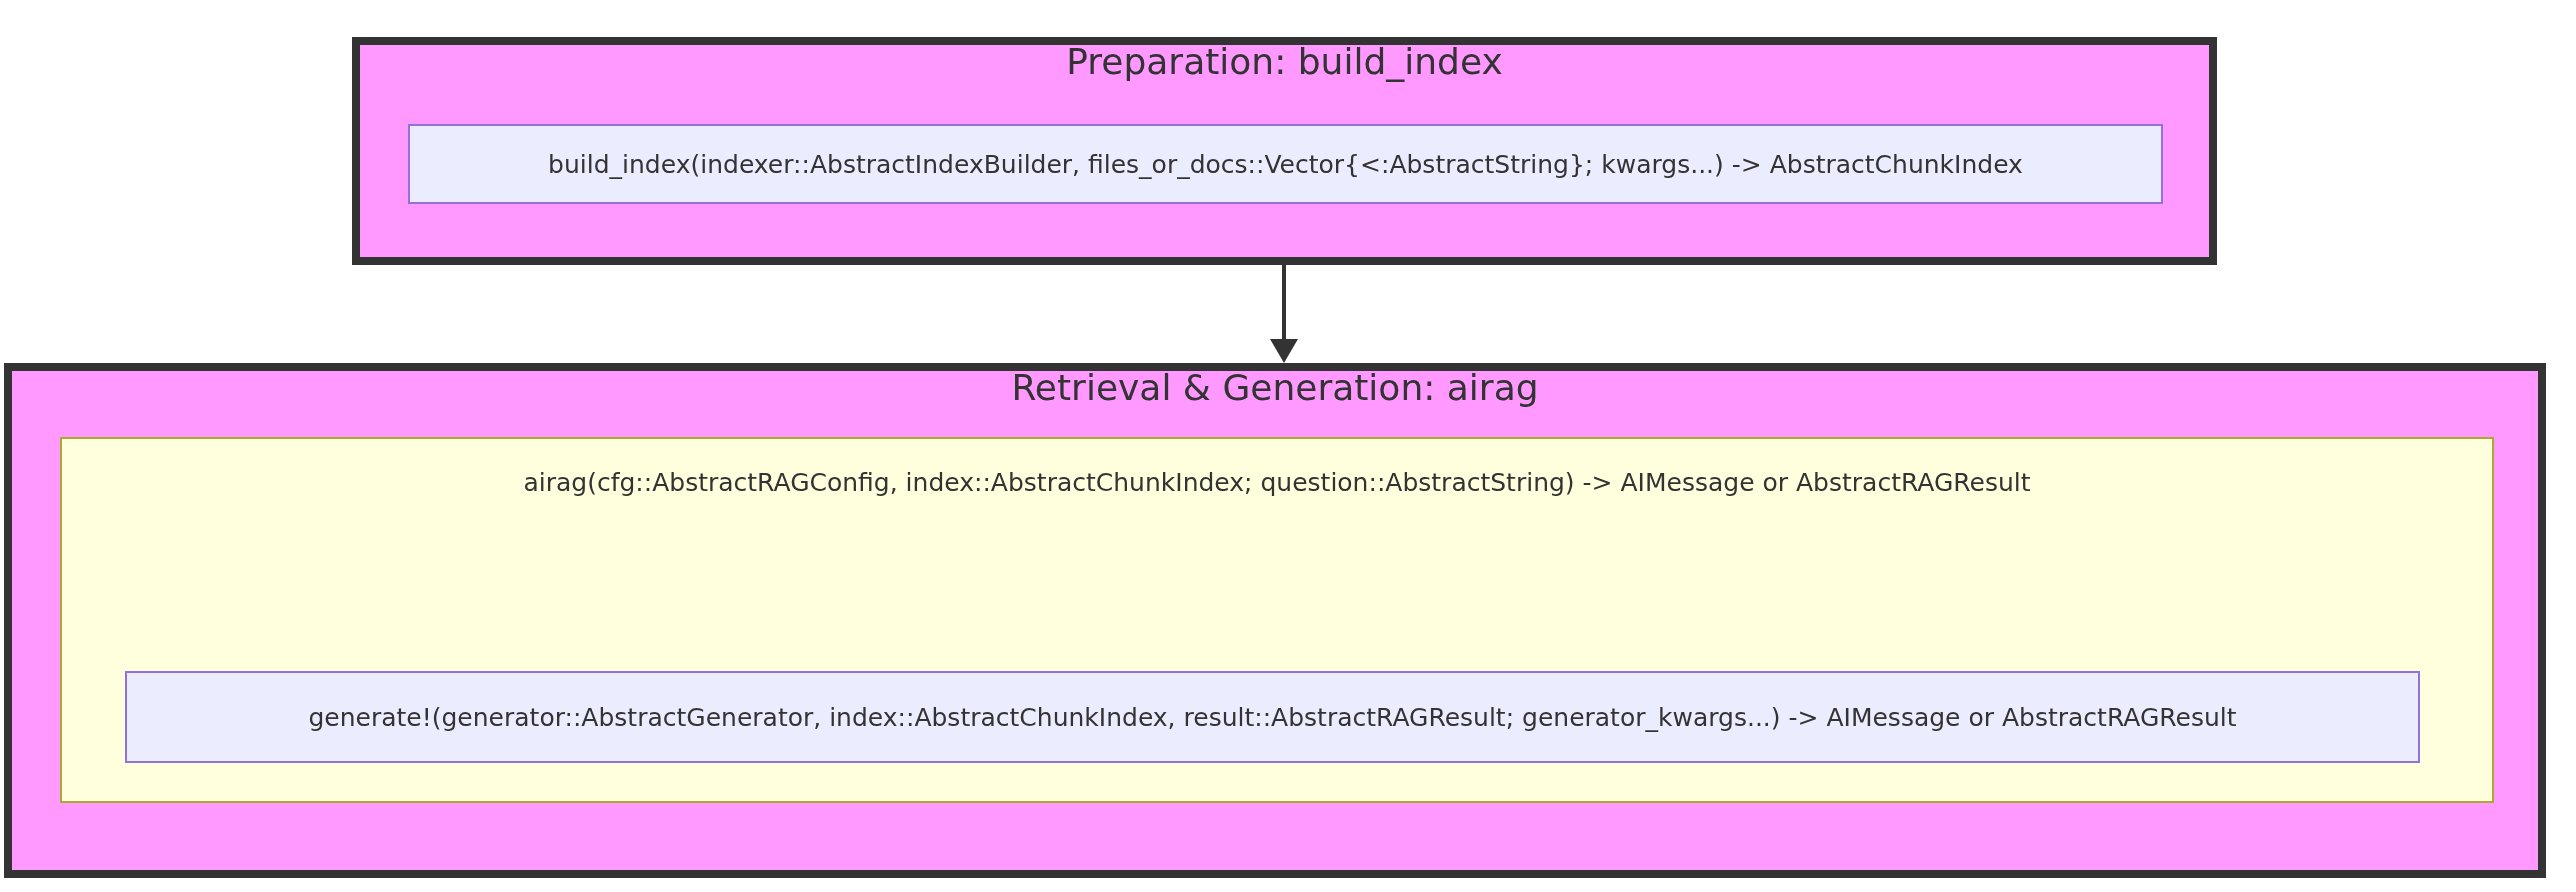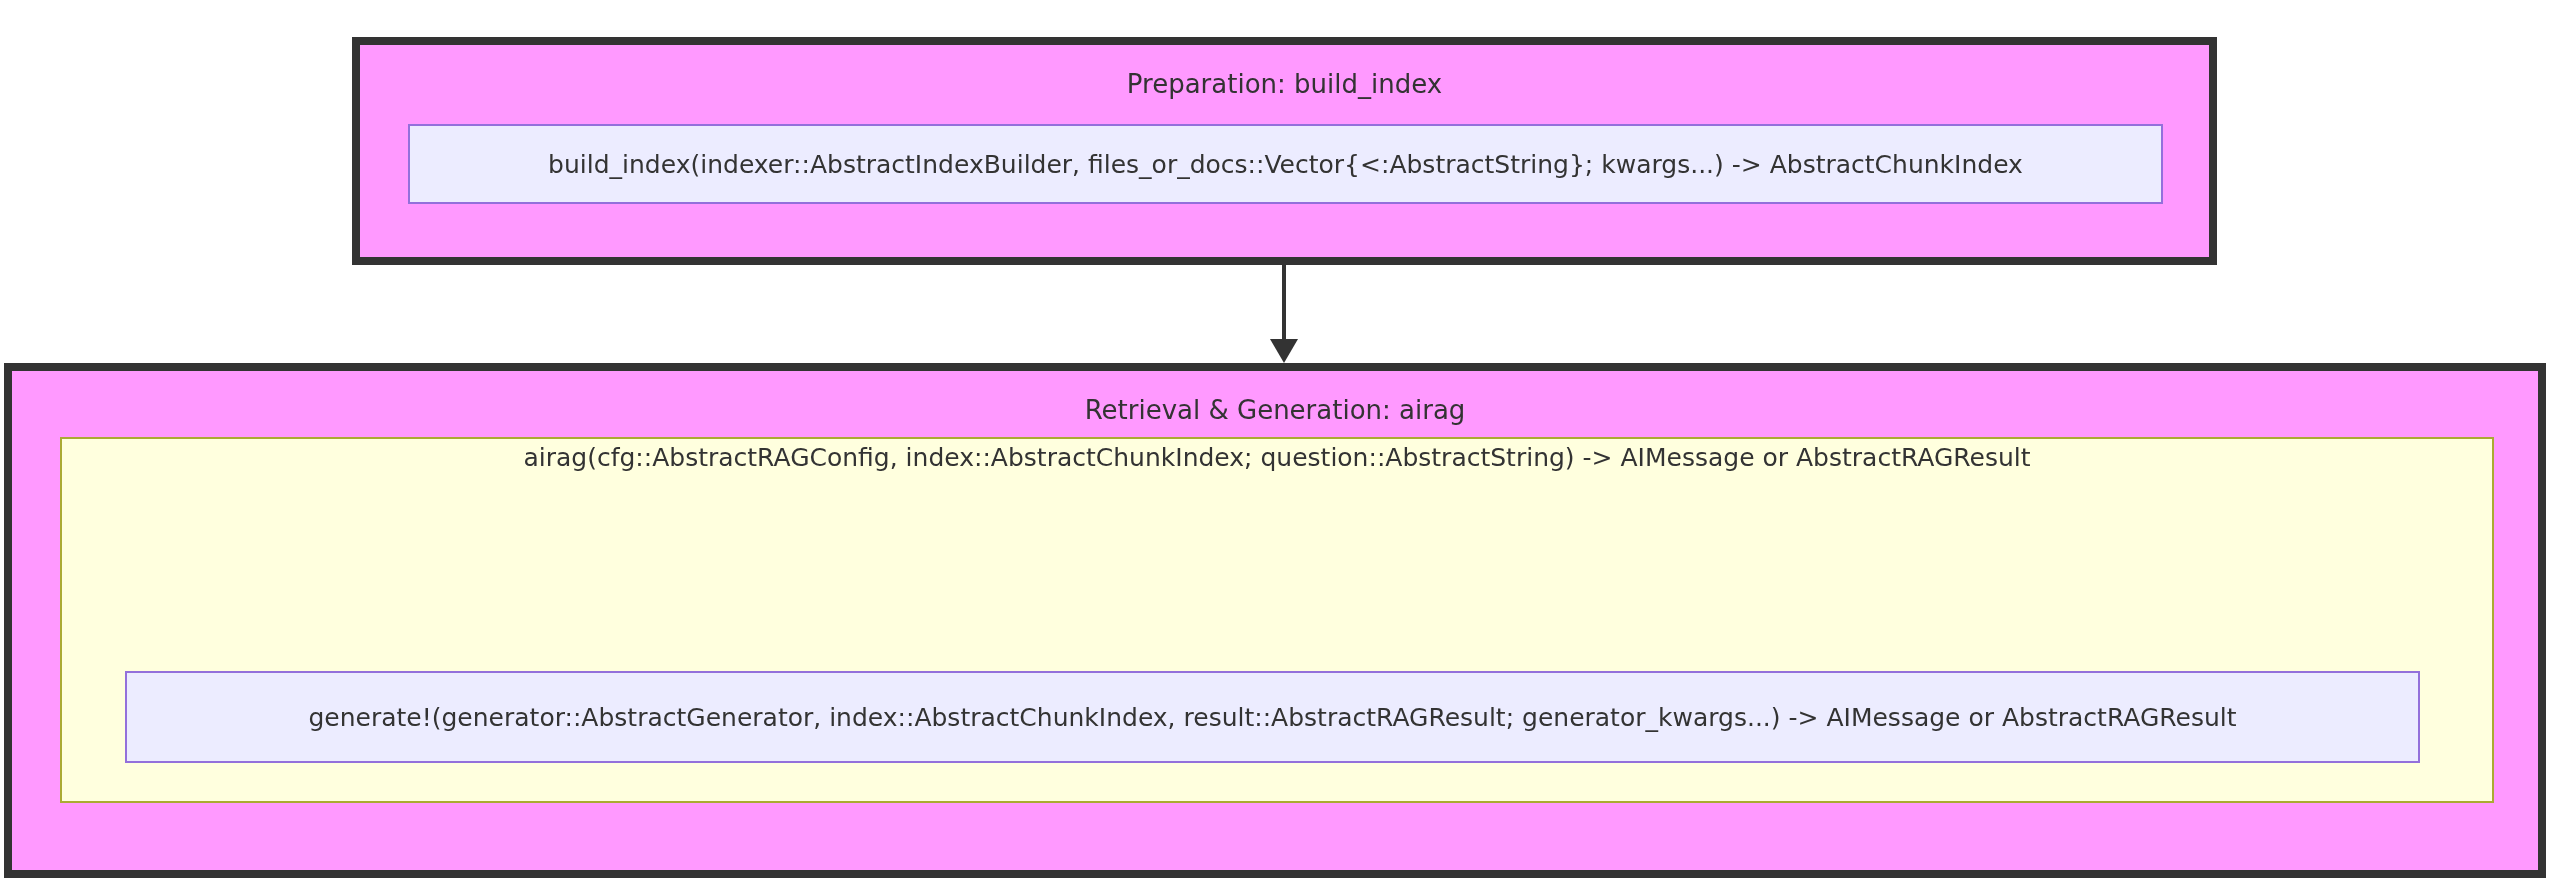--- a/index.html
+++ b/index.html
@@ -25,23 +25,23 @@
   .group{
     position:absolute;
     background:var(--pink);
     border:8px solid var(--dark);
   }
   .group-prep{left:352px;top:37px;width:1865px;height:228px;}
   .group-rag{left:4px;top:363px;width:2542px;height:515px;}
   .group-title{
     width:100%;
     text-align:center;
-    font-size:26px;
+    font-size:36px;
     line-height:32px;
-    padding-top:23px;
+    padding-top:1px;
     white-space:nowrap;
     color:var(--text);
   }
 
   
   .node{
     position:absolute;
     background:var(--node-fill);
     border:2.7px solid var(--node-border);
     display:flex;align-items:center;justify-content:center;
@@ -58,21 +58,21 @@
     position:absolute;
     left:48px;top:66px;width:2434px;height:366px;
     background:var(--cluster-fill);
     border:2.7px solid var(--cluster-border);
   }
   .cluster-title{
     width:100%;
     text-align:center;
     font-size:25px;
     line-height:29px;
-    padding-top:4px;
+    padding-top:29px;
     white-space:nowrap;
     color:var(--text);
   }
 
   
   .edge{position:absolute;display:flex;flex-direction:column;align-items:center;}
   .edge-1{left:1268px;top:265px;width:32px;height:98px;}
   .edge-line{width:4.8px;flex:1 1 auto;background:var(--dark);}
   .edge-arrowhead{
     width:0;height:0;flex:0 0 auto;

